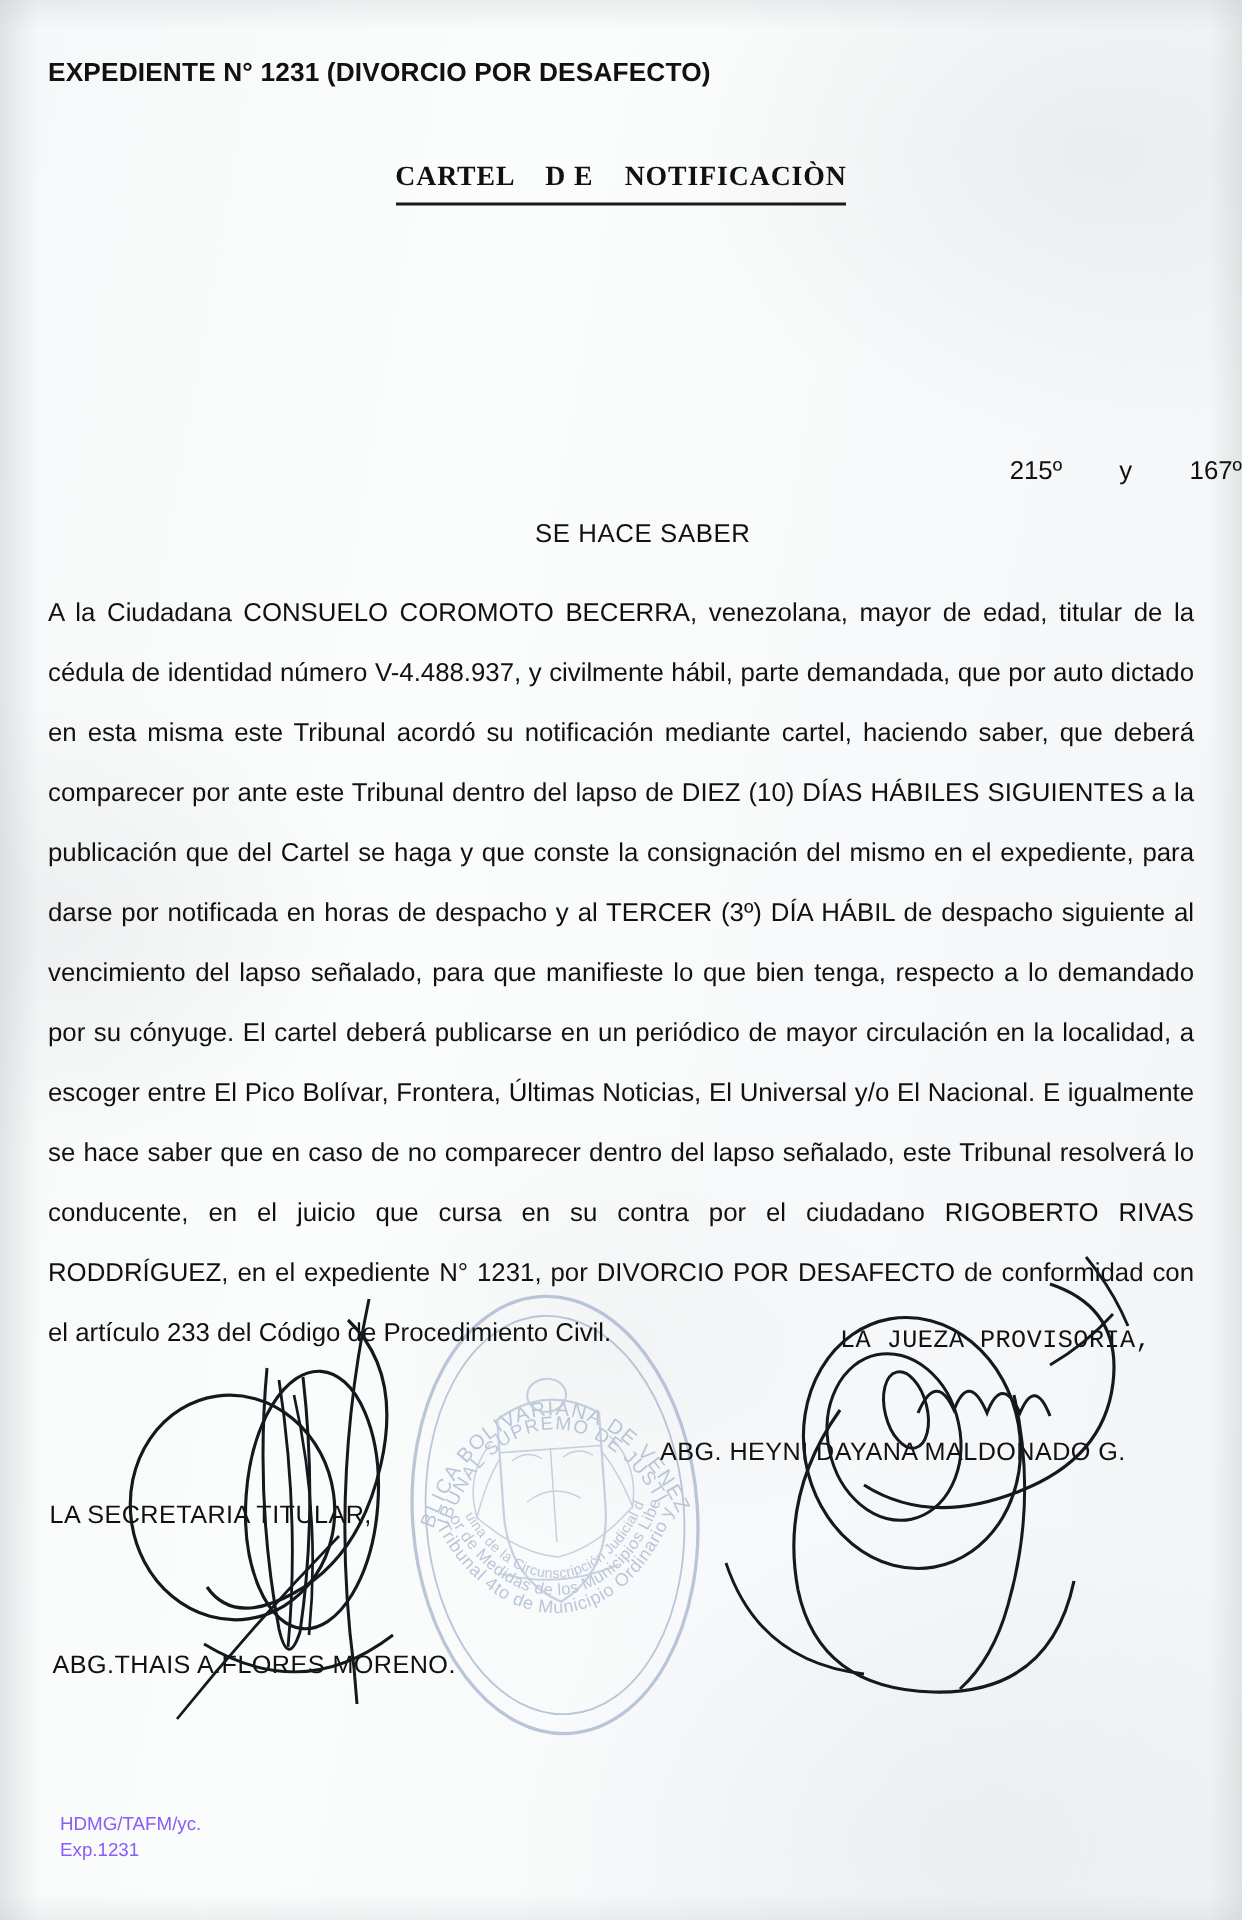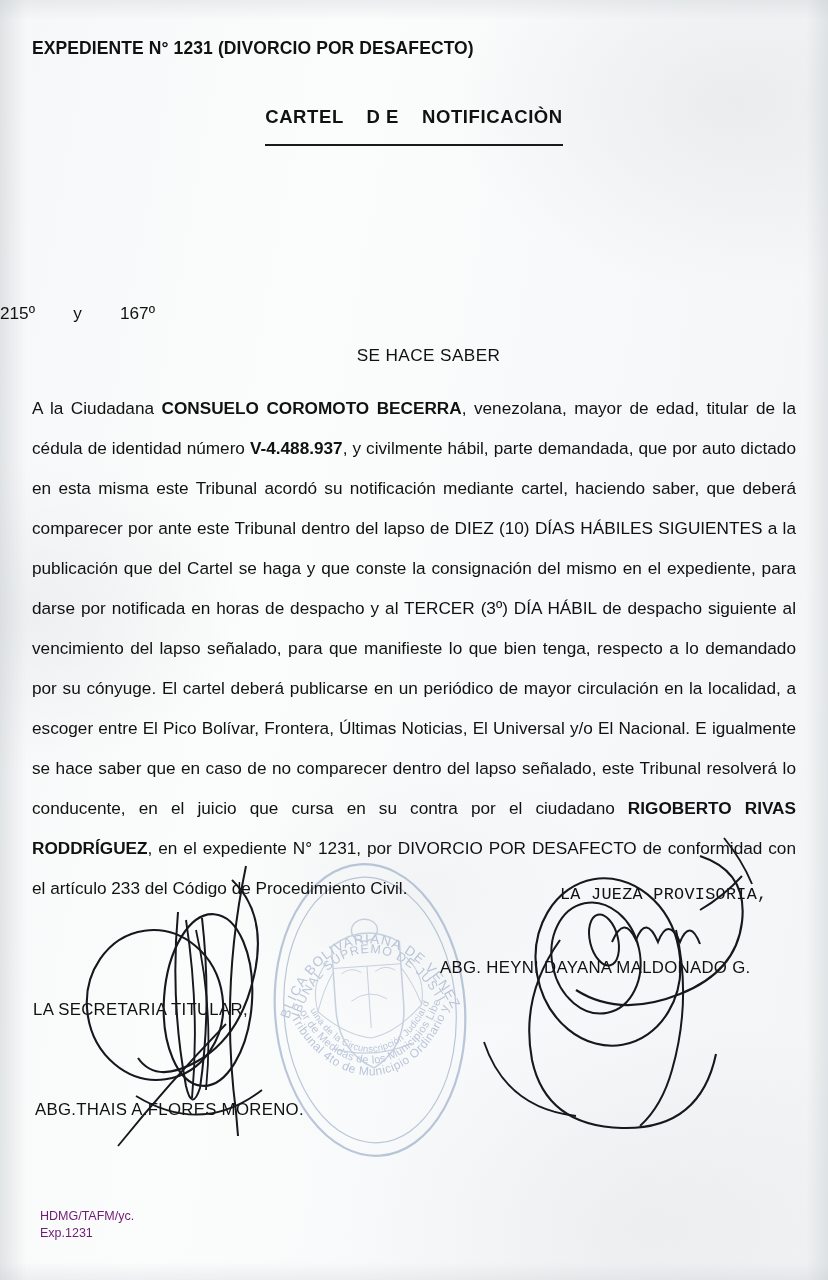--- a/index.html
+++ b/index.html
@@ -60,37 +60,38 @@
     left: 0;
     right: 0;
     top: 106px;
     text-align: center;
     font-size: 18.5px;
     font-weight: bold;
     letter-spacing: 0.6px;
   }
   .doc-title span.u {
     border-bottom: 2.2px solid #1a1a1a;
-    padding-bottom: 17px;
+    padding-bottom: 7px;
     white-space: pre;
+    font-family: Liberation Serif, serif;
   }
   .tribunal-block {
     left: 32px;
     top: 153px;
     width: 764px;
     font-size: 17.2px;
     line-height: 40px;
     text-align: justify;
     text-justify: inter-word;
   }
   .grados {
     left: 0;
     right: 0;
     top: 303px;
-    text-align: left;
+    text-align: right;
     font-size: 17.2px;
     white-space: pre;
   }
   .hace-saber {
     left: 0;
     right: 0;
     top: 345px;
     text-align: center;
     font-size: 17.2px;
     letter-spacing: 0.4px;
@@ -98,38 +99,38 @@
   }
   .body-block {
     left: 32px;
     top: 388px;
     width: 764px;
     font-size: 17.2px;
     line-height: 40px;
     text-align: justify;
     text-justify: inter-word;
   }
-  .body-block b { font-weight: bold; }
+  .body-block b { font-weight: normal; }
 
   .sig-label {
     font-size: 16.8px;
     letter-spacing: 0.3px;
     white-space: nowrap;
   }
   .jueza-label { left: 560px; top: 885px; font-family: Liberation Mono, monospace; }
   .jueza-name  { left: 440px; top: 958px; }
   .secretaria-label { left: 33px; top: 1000px; }
   .secretaria-name  { left: 35px; top: 1100px; }
 
   .footer-codes {
     left: 40px;
     top: 1208px;
     font-size: 12.5px;
     line-height: 17px;
-    color: #701a75;
+    color: #8b5cf6;
   }
 
   
   #seal-layer { position: absolute; inset: 0; z-index: 2; pointer-events: none; }
   #ink-layer  { position: absolute; inset: 0; z-index: 4; pointer-events: none; }
   .ink path, .ink ellipse, .ink circle { fill: none; stroke: #15181c; }
   .seal-svg text {
     font-family: "Liberation Sans", sans-serif;
     fill: #93a6c4;
   }

